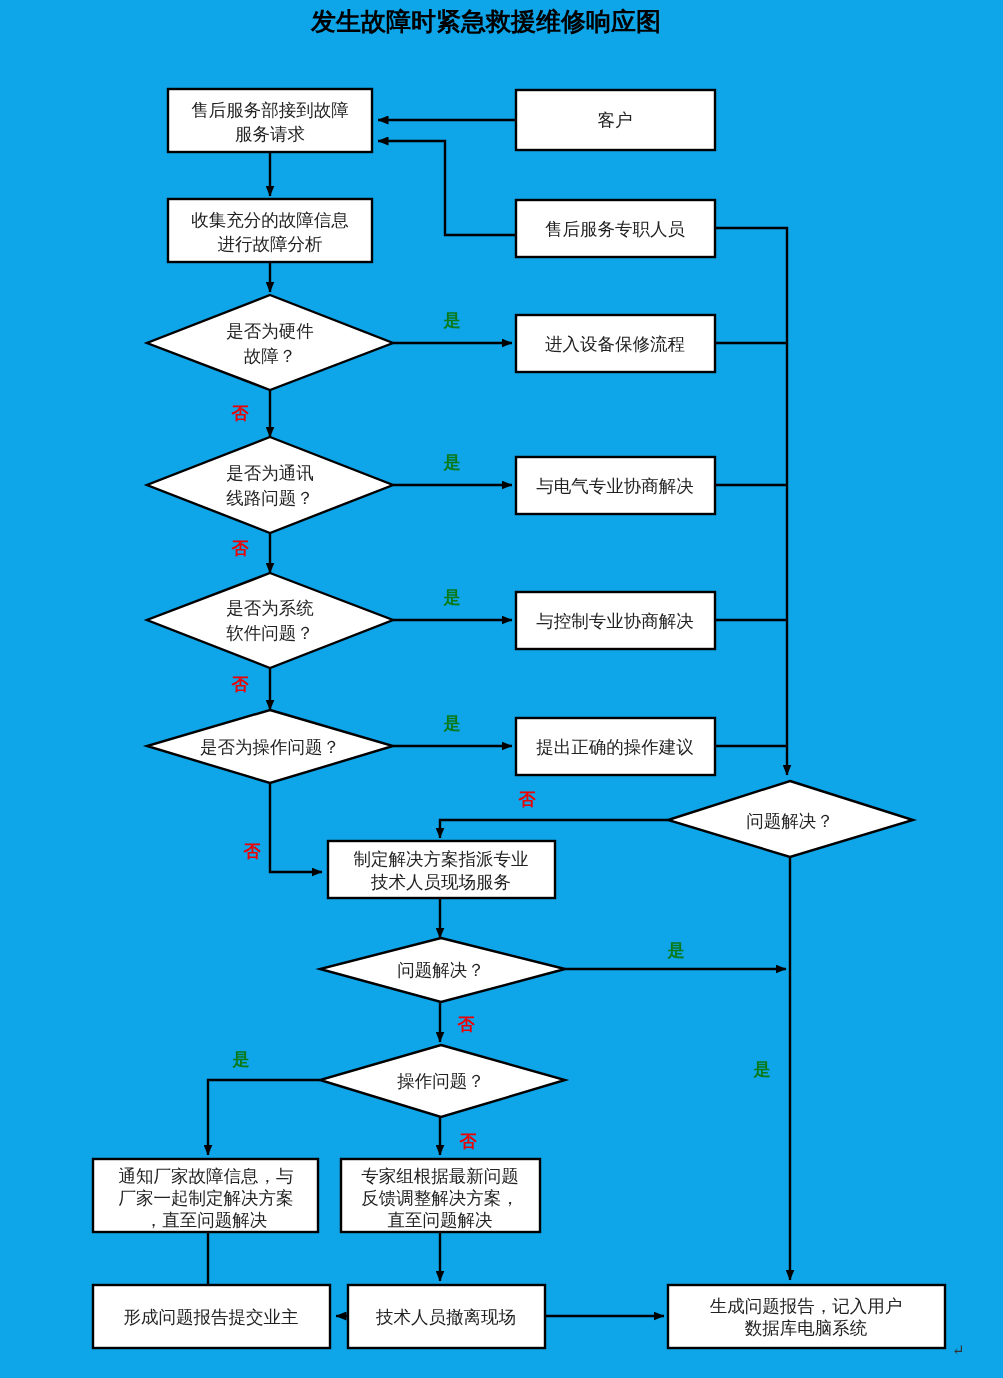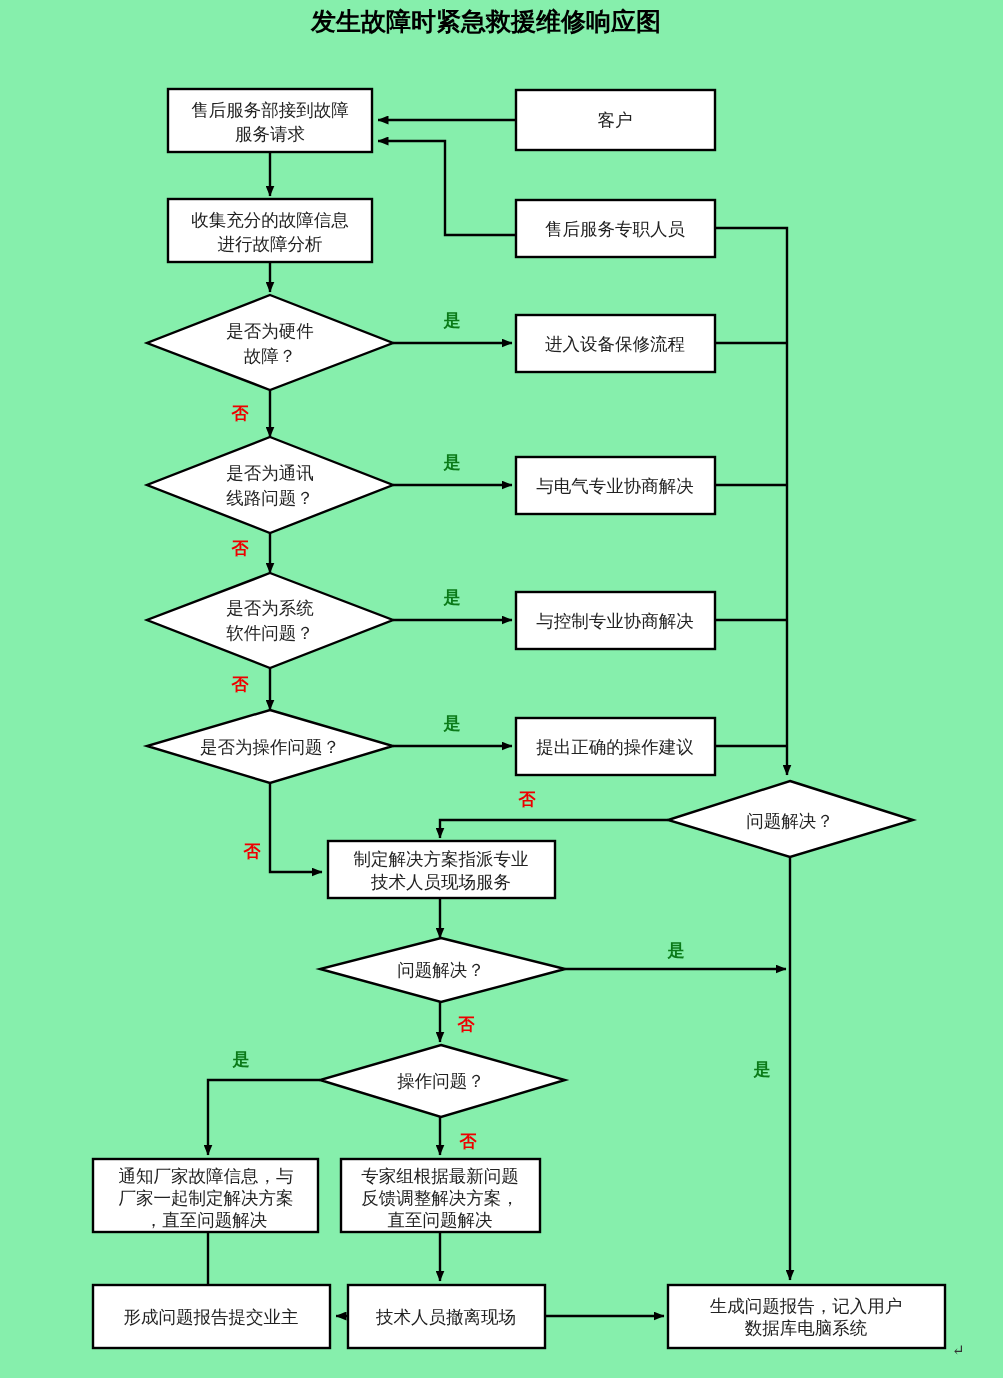--- a/index.html
+++ b/index.html
@@ -1,17 +1,17 @@
 <!DOCTYPE html>
 <html><head>
 <meta charset="utf-8">
 <style>
   html,body{margin:0;padding:0;background:#ffffff;}
   body{width:1003px;height:1378px;font-family:"Liberation Serif","DejaVu Serif",serif;}
-  #stage{position:relative;width:1003px;height:1378px;overflow:hidden;background:#86efac;}
+  #stage{position:relative;width:1003px;height:1378px;overflow:hidden;background:#0ea5e9;}
   svg{position:absolute;left:0;top:0;width:1003px;height:1378px;}
   .ttl{font-family:"Liberation Serif","DejaVu Serif",serif;font-size:25px;font-weight:bold;fill:#000;text-anchor:middle;}
   .nodetxt{font-family:"Liberation Serif","DejaVu Serif",serif;font-size:17.5px;fill:#222;text-anchor:middle;}
   .lbl-yes{font-family:"Liberation Serif","DejaVu Serif",serif;font-size:17px;font-weight:bold;text-anchor:middle;}
   .lbl-no{font-family:"Liberation Serif","DejaVu Serif",serif;font-size:17px;font-weight:bold;text-anchor:middle;}
   .pilcrow{font-family:"Liberation Serif","DejaVu Serif",serif;font-size:15px;fill:#333;}
   .bx{fill:#ffffff;stroke:#000000;stroke-width:2.4;}
   .dm{fill:#ffffff;stroke:#000000;stroke-width:2.4;}
   .ln{stroke:#000000;stroke-width:2.4;fill:none;}
 </style>

